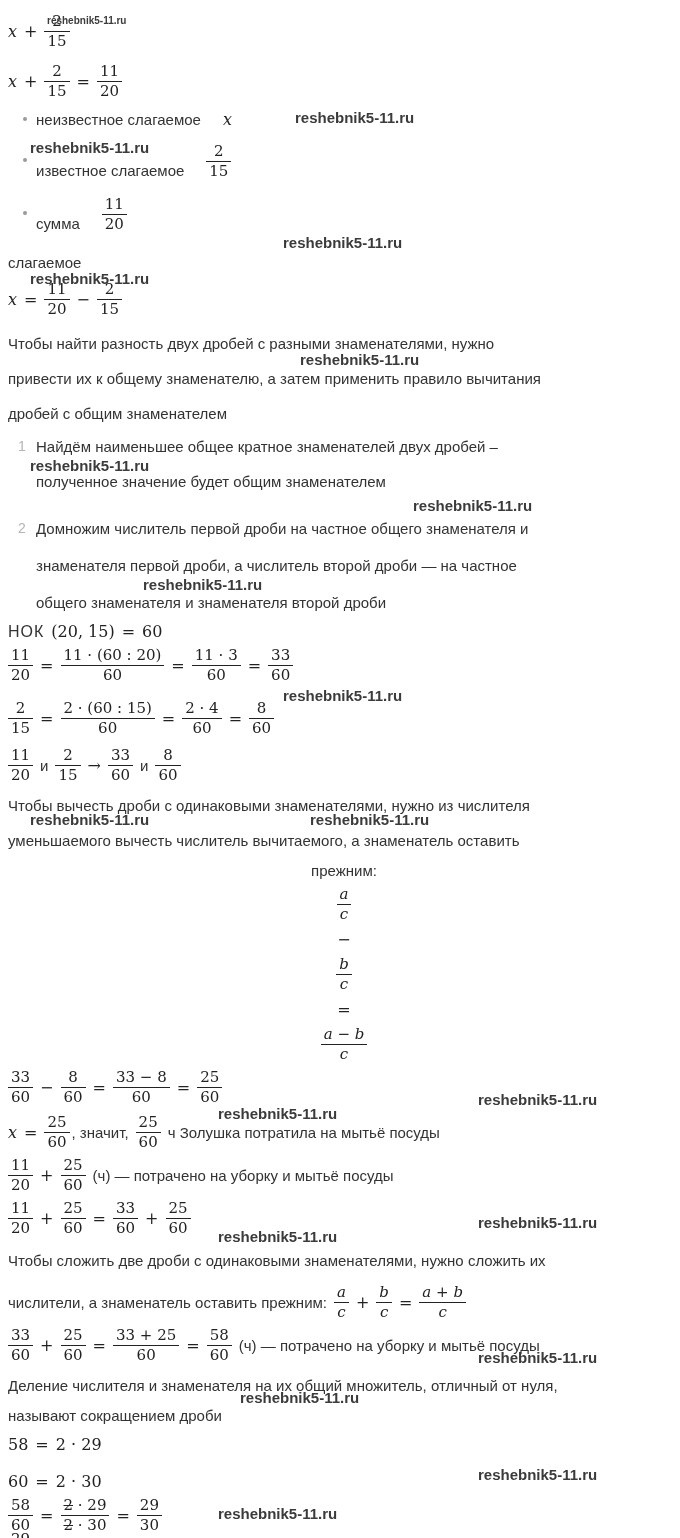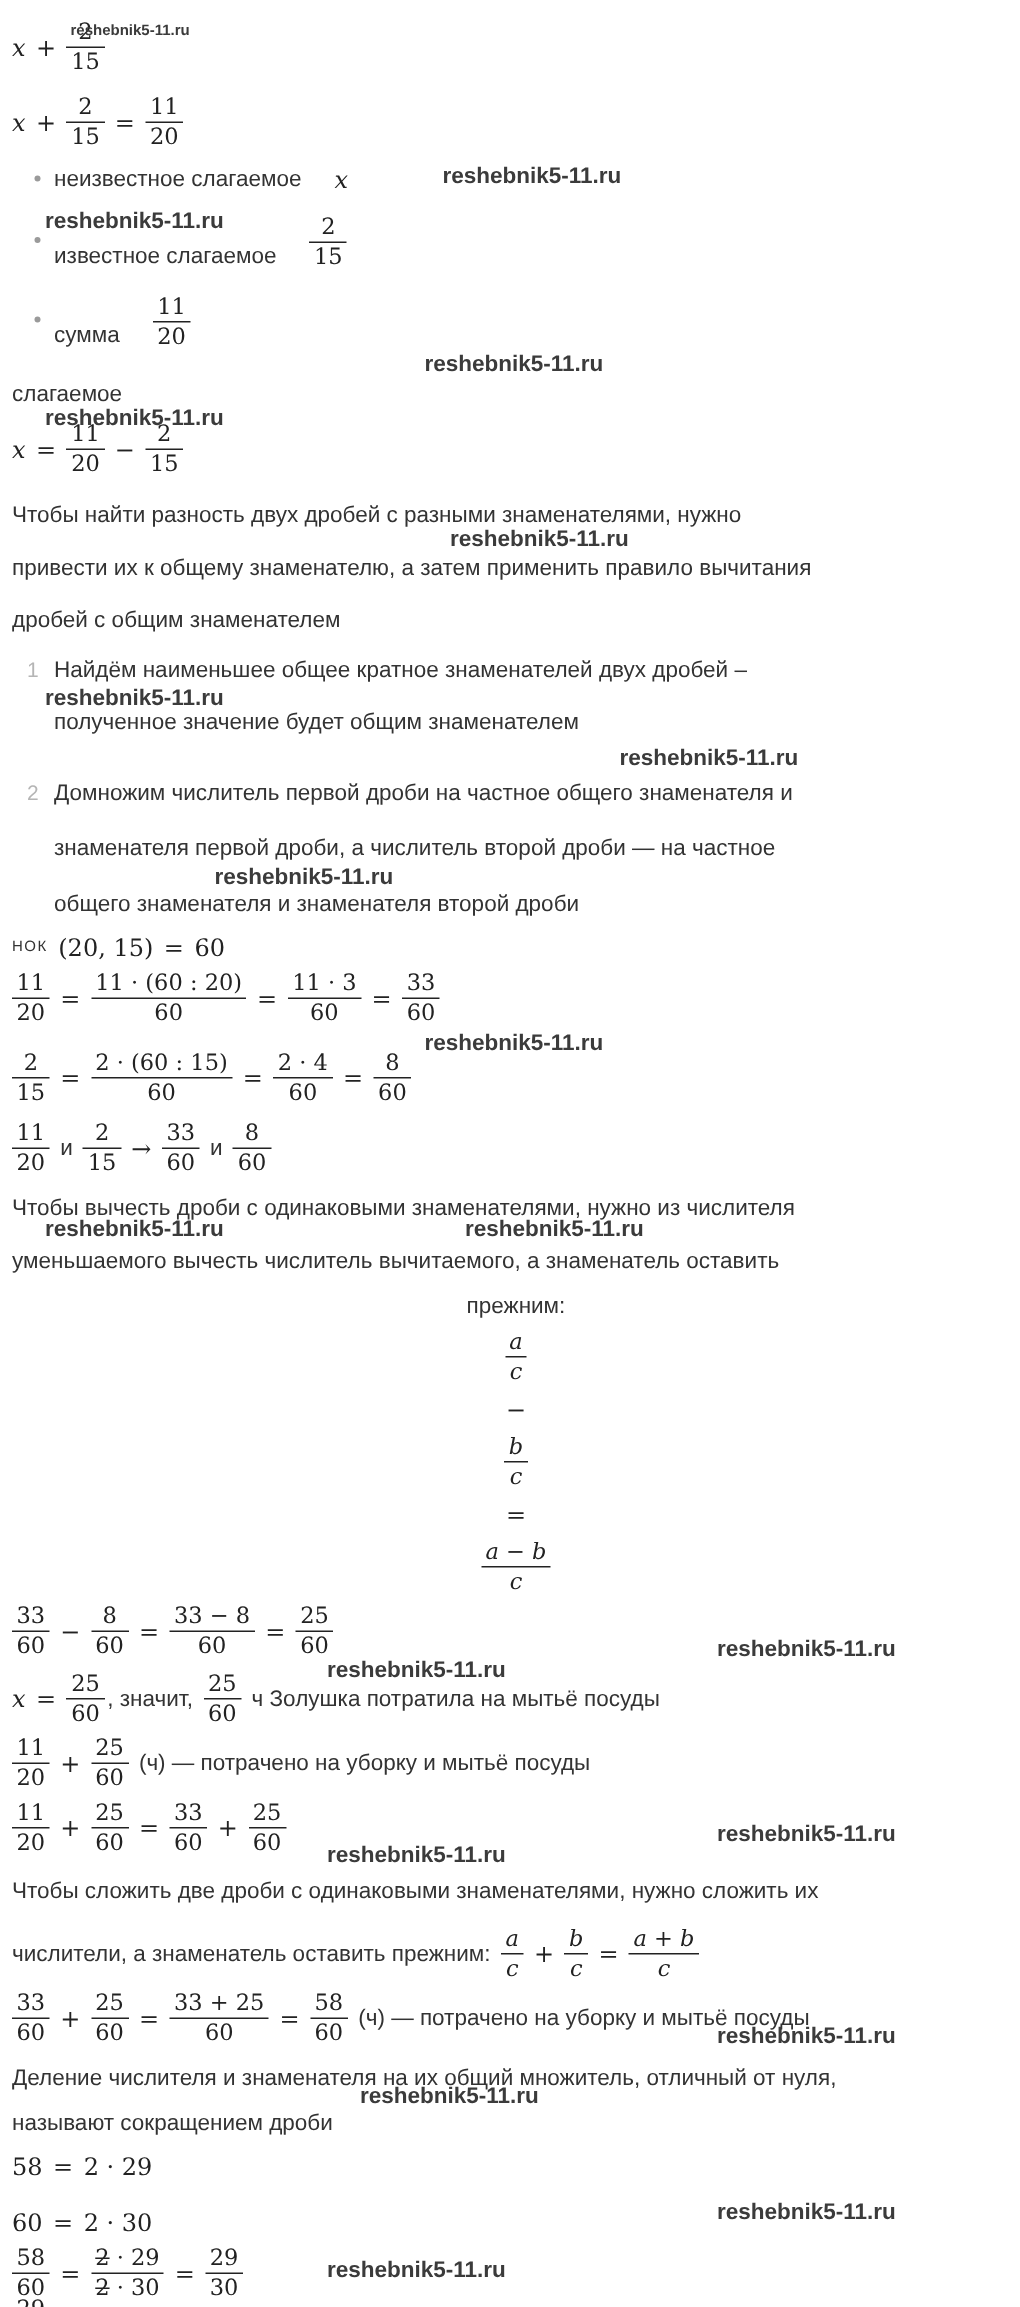--- a/index.html
+++ b/index.html
@@ -9,21 +9,21 @@
     font-family: "Liberation Sans", sans-serif;
     color: var(--text, #333333);
   }
   .page { position: relative; width: 680px; padding-top: 6px; }
   .row { position: relative; }
   .ind { margin-left: 8px; }
   .txt, .pline { font-size: 15px; line-height: 19px; color: #333; }
   .var { font-family: "DejaVu Serif", serif; font-style: italic; font-size: 16px; color: #222; }
   .mrow { display: flex; align-items: center; gap: 7px; font-family: "DejaVu Serif", serif; font-size: 16px; color: #222; }
   .mrow .tail { font-family: "Liberation Sans", sans-serif; font-size: 15px; color: #333; }
-  .nok { font-family: "Liberation Sans", sans-serif; font-size: 10px; letter-spacing: 1px; color: #333; }
+  .nok { font-family: "Liberation Sans", sans-serif; font-size: 16px; letter-spacing: 1px; color: #333; }
   .frac { display: inline-block; text-align: center; font-family: "DejaVu Serif", serif; font-size: 15px; line-height: 17px; color: #222; }
   .frac .num { display: block; border-bottom: 1px solid #222; padding: 0 3px 1px; }
   .frac .den { display: block; padding: 1px 3px 0; }
   .frac.it { font-style: italic; }
   .cancel { text-decoration: line-through; }
   .wm { position: absolute; font-family: "Liberation Sans", sans-serif; font-weight: 700; font-style: normal;
         font-size: 15px; line-height: 17px; color: #3b3b3b; white-space: nowrap; z-index: 3; }
   .wm.small { font-size: 10px; line-height: 11px; }
   .bullet-item { position: relative; padding-left: 28px; }
   .bullet-dot { position: absolute; left: 15px; top: 7px; width: 4px; height: 4px; border-radius: 50%; background: #9a9a9a; }

